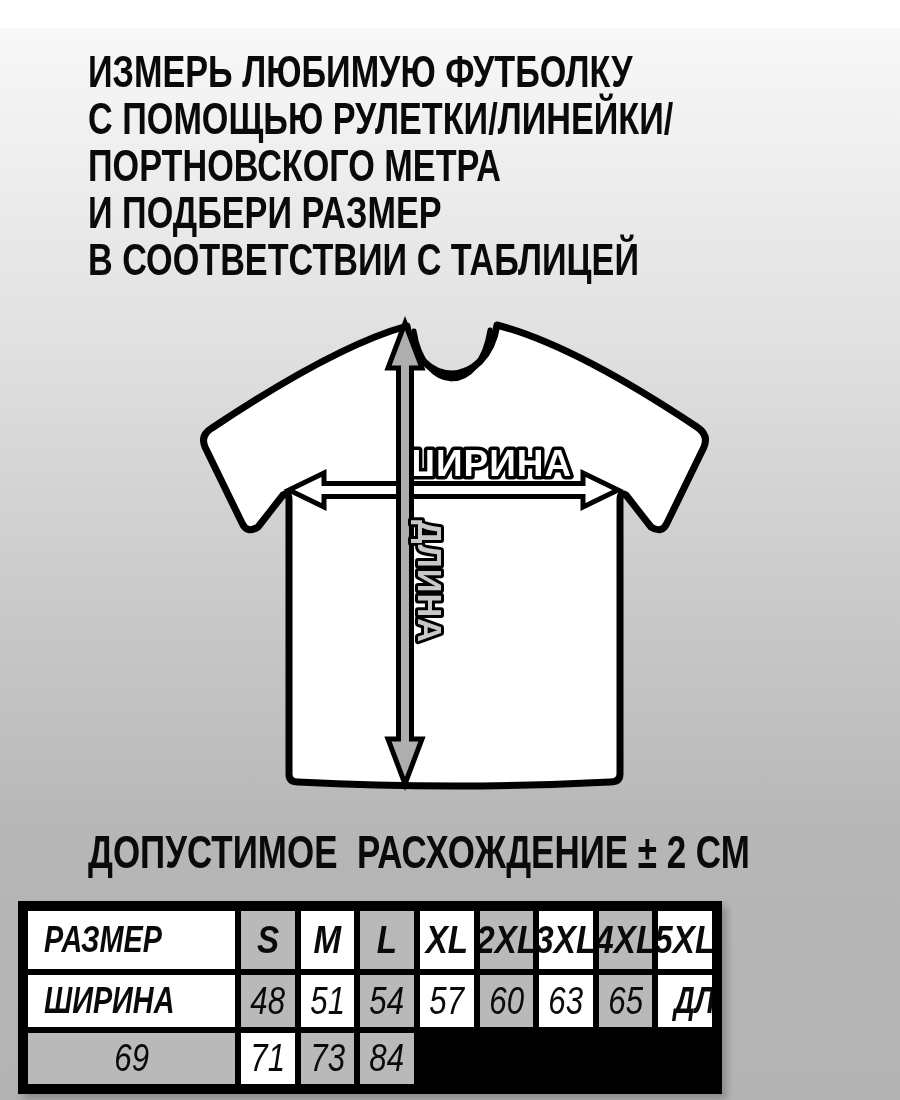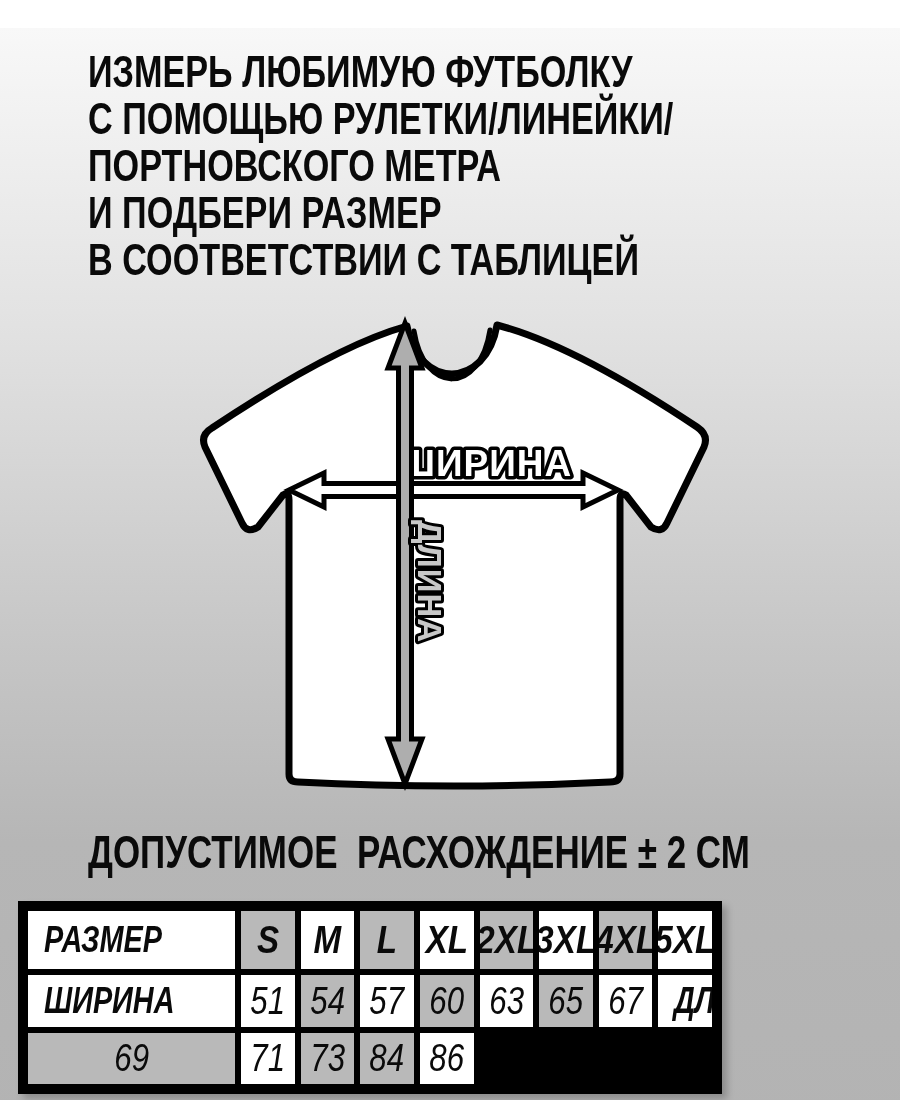--- a/index.html
+++ b/index.html
@@ -132,55 +132,52 @@
     <div class="c g">
         <span class="t-size">4XL</span>
       </div>
     <div class="c">
         <span class="t-size">5XL</span>
       </div>
 
     <div class="c lbl">
         <span class="t-lbl">ШИРИНА</span>
       </div>
+    <div class="c g">
+        <span class="t-num">48</span>
+      </div>
     <div class="c">
         <span class="t-num">51</span>
       </div>
     <div class="c g">
         <span class="t-num">54</span>
       </div>
     <div class="c">
         <span class="t-num">57</span>
       </div>
     <div class="c g">
         <span class="t-num">60</span>
       </div>
     <div class="c">
         <span class="t-num">63</span>
       </div>
     <div class="c g">
         <span class="t-num">65</span>
       </div>
-    <div class="c">
-        <span class="t-num">67</span>
-      </div>
 
     <div class="c lbl">
         <span class="t-lbl">ДЛИНА</span>
       </div>
     <div class="c g">
         <span class="t-num">69</span>
       </div>
     <div class="c">
         <span class="t-num">71</span>
       </div>
     <div class="c g">
         <span class="t-num">73</span>
       </div>
     <div class="c g">
         <span class="t-num">84</span>
       </div>
-    <div class="c">
-        <span class="t-num">86</span>
-      </div>
   </div>
 
 </div>
 
 </body></html>

